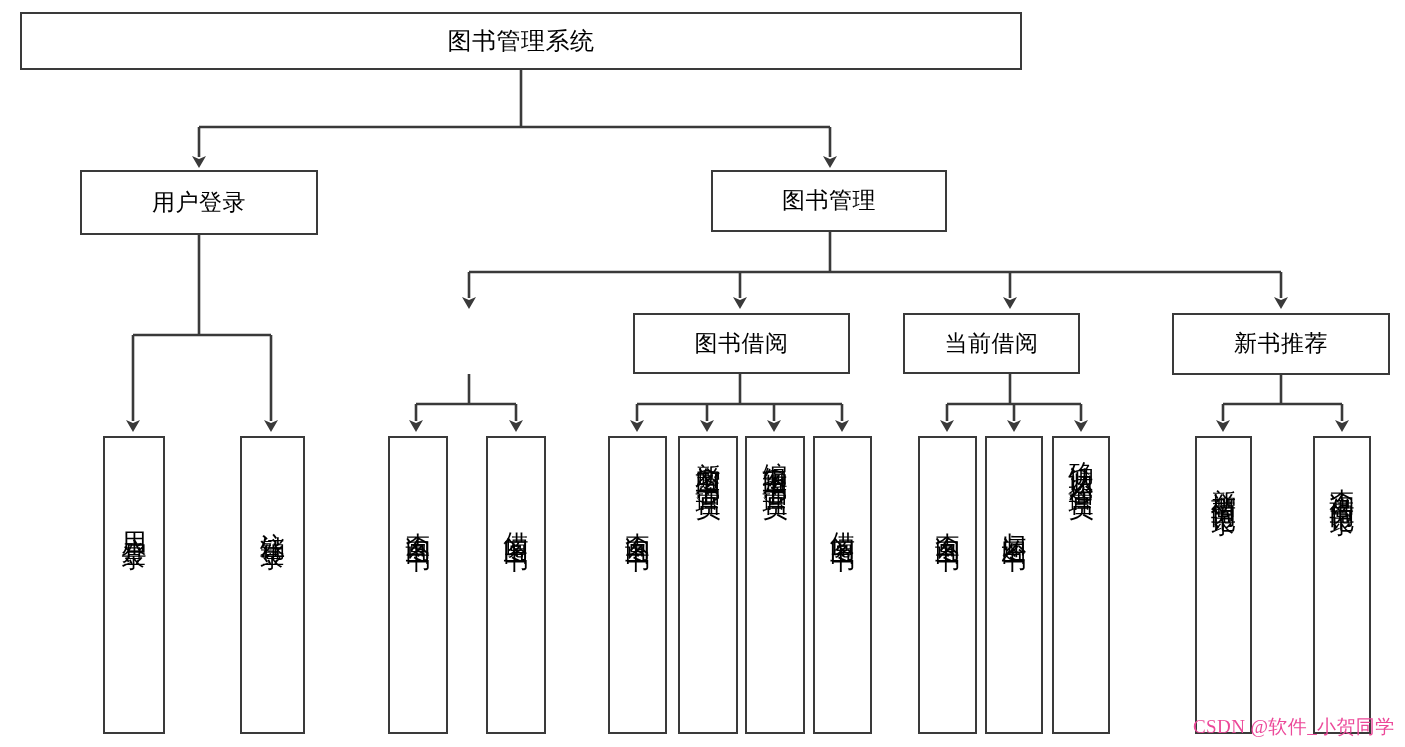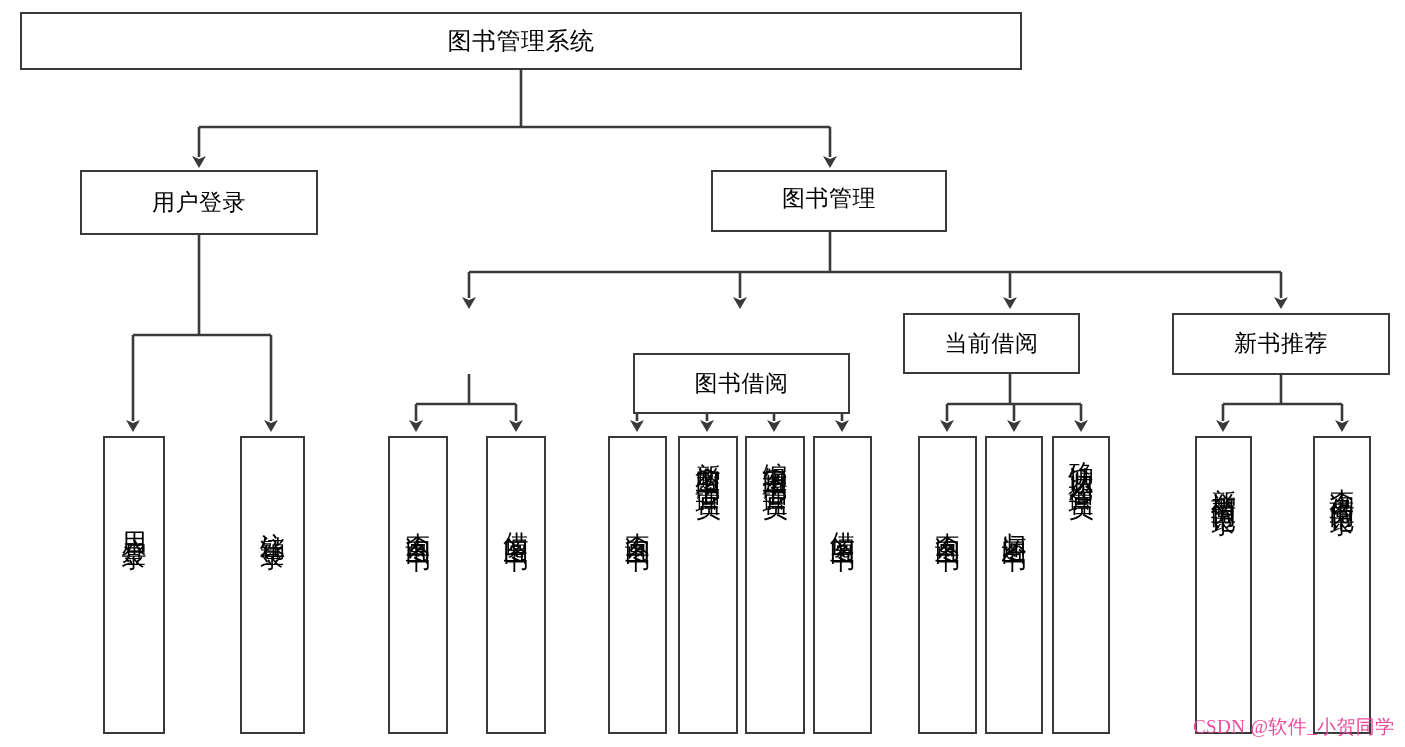--- a/index.html
+++ b/index.html
@@ -134,25 +134,25 @@
     </g>
   </svg>
 
   <div class="node h root" style="left:20px; top:12px; width:1002px; height:58px;">
     <span class="lbl">图书管理系统</span>
   </div>
 
   <div class="node h" style="left:80px; top:170px; width:238px; height:65px;">
     <span class="lbl">用户登录</span>
   </div>
-  <div class="node h" style="left:711px; top:170px; width:236px; height:62px;font-family:Liberation Mono, monospace;">
+  <div class="node h" style="left:711px; top:170px; width:236px; height:62px;">
     <span class="lbl">图书管理</span>
   </div>
 
-  <div class="node h" style="left:633px; top:313px; width:217px; height:61px;margin-top:40px;">
+  <div class="node h" style="left:633px; top:313px; width:217px; height:61px;">
     <span class="lbl">图书借阅</span>
   </div>
   <div class="node h" style="left:903px; top:313px; width:177px; height:61px;">
     <span class="lbl">当前借阅</span>
   </div>
   <div class="node h" style="left:1172px; top:313px; width:218px; height:62px;">
     <span class="lbl">新书推荐</span>
   </div>
 
   <div class="node v" style="left:103px; top:436px; width:62px; height:298px; padding-top:74px;">

